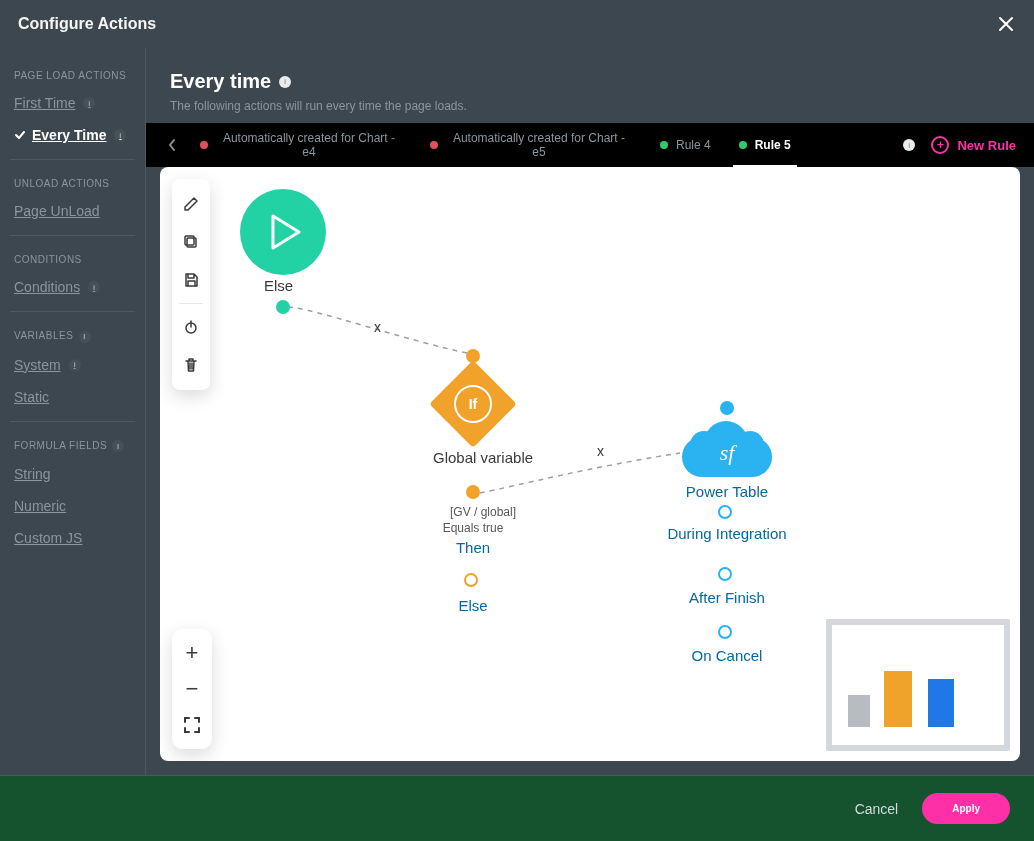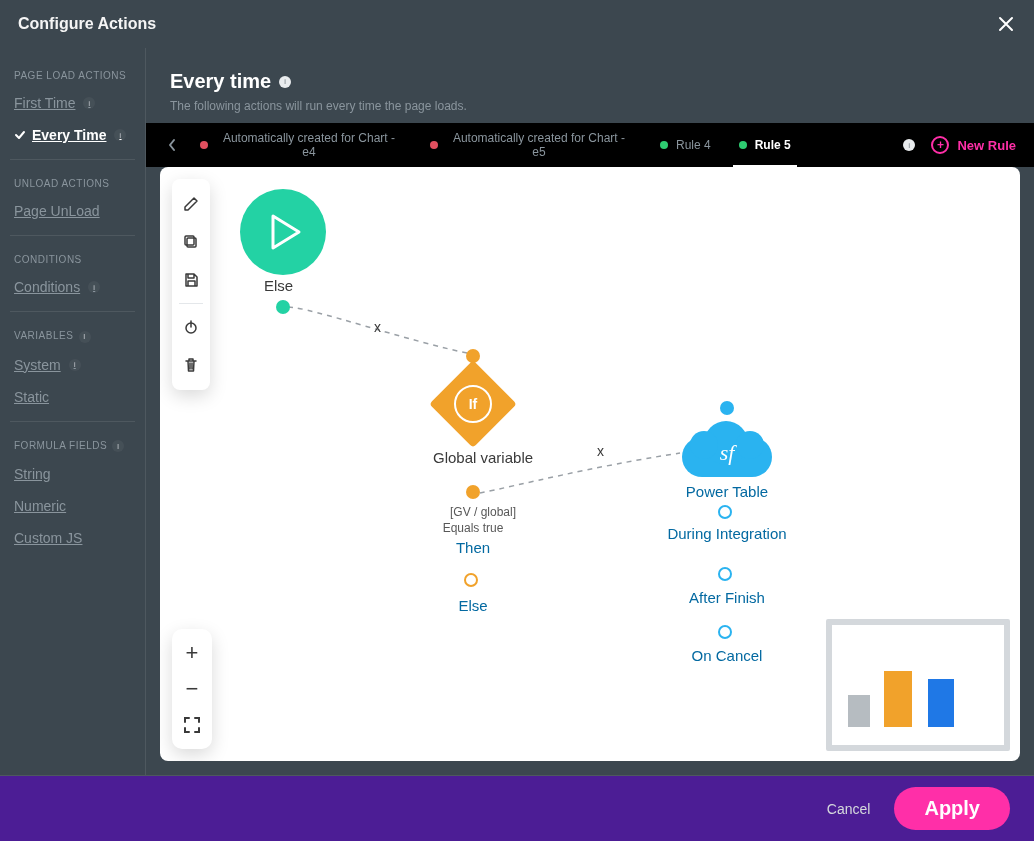--- a/index.html
+++ b/index.html
@@ -86,23 +86,23 @@
   .sub-label.small { font-size:12px; color:#585858; }
   
   
   .minimap { position:absolute; right:10px; bottom:10px; width:184px; height:132px; background:#fff; border:6px solid #d4d8dc; border-radius:2px; }
   .minimap .bar { position:absolute; bottom:18px; }
   .minimap .bar.grey { left:16px; width:22px; height:32px; background:#b6bcc1; }
   .minimap .bar.orange { left:52px; width:28px; height:56px; background:#f1a22b; bottom:18px;}
   .minimap .bar.blue { left:96px; width:26px; height:48px; background:#1f78e6; bottom:18px;}
 
   
-  .footer { height:66px; background:#4c1d95; display:flex; align-items:center; justify-content:flex-end; gap:24px; padding:0 24px; border-top:1px solid #4e585f;}
+  .footer { height:66px; background:#14532d; display:flex; align-items:center; justify-content:flex-end; gap:24px; padding:0 24px; border-top:1px solid #4e585f;}
   .btn-cancel { color:#d5d9dc; font-size:14px; cursor:pointer; }
-  .btn-apply { background:#ff2fa8; color:#fff; font-size:20px; font-weight:600; padding:10px 30px; border-radius:24px; cursor:pointer; }
+  .btn-apply { background:#ff2fa8; color:#fff; font-size:10px; font-weight:600; padding:10px 30px; border-radius:24px; cursor:pointer; }
 </style>
 </head>
 <body>
 
 <div class="header">
   <div class="title">Configure Actions</div>
   <div class="close">
     <svg width="16" height="16" viewBox="0 0 16 16">
         <path d="M2 2 L14 14 M14 2 L2 14" stroke="#fff" stroke-width="2" stroke-linecap="round"></path>
       </svg>

